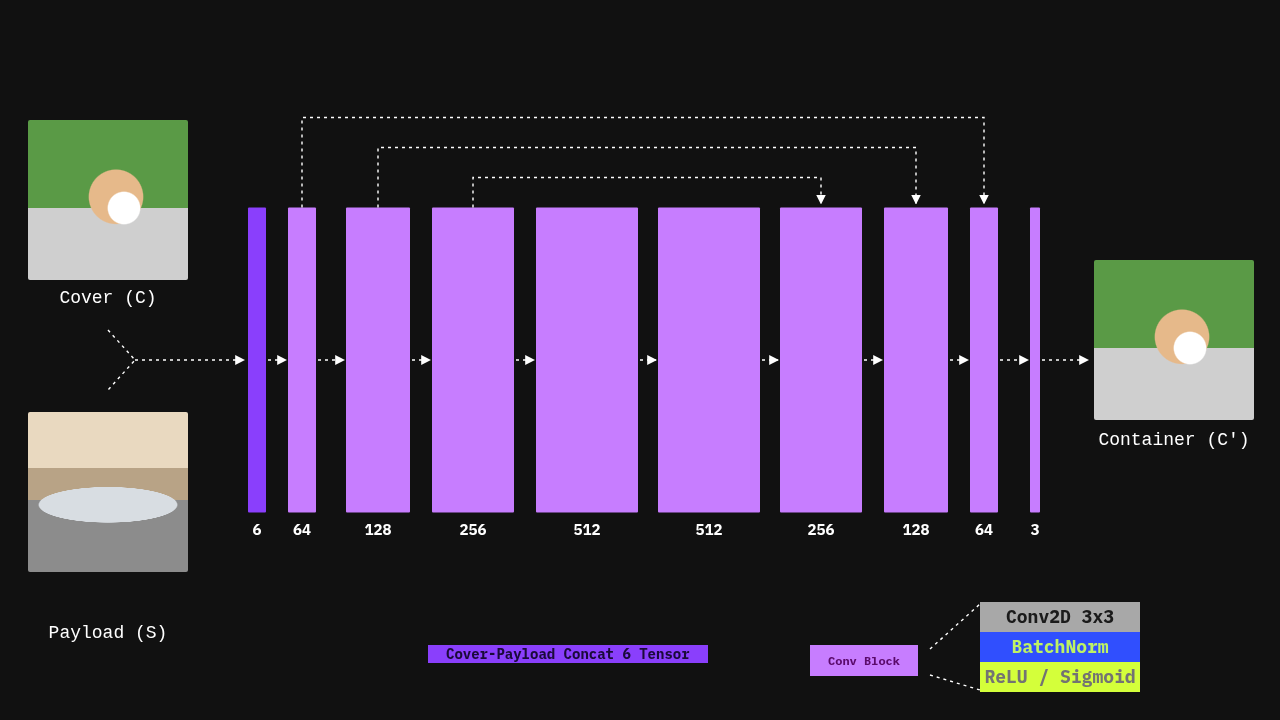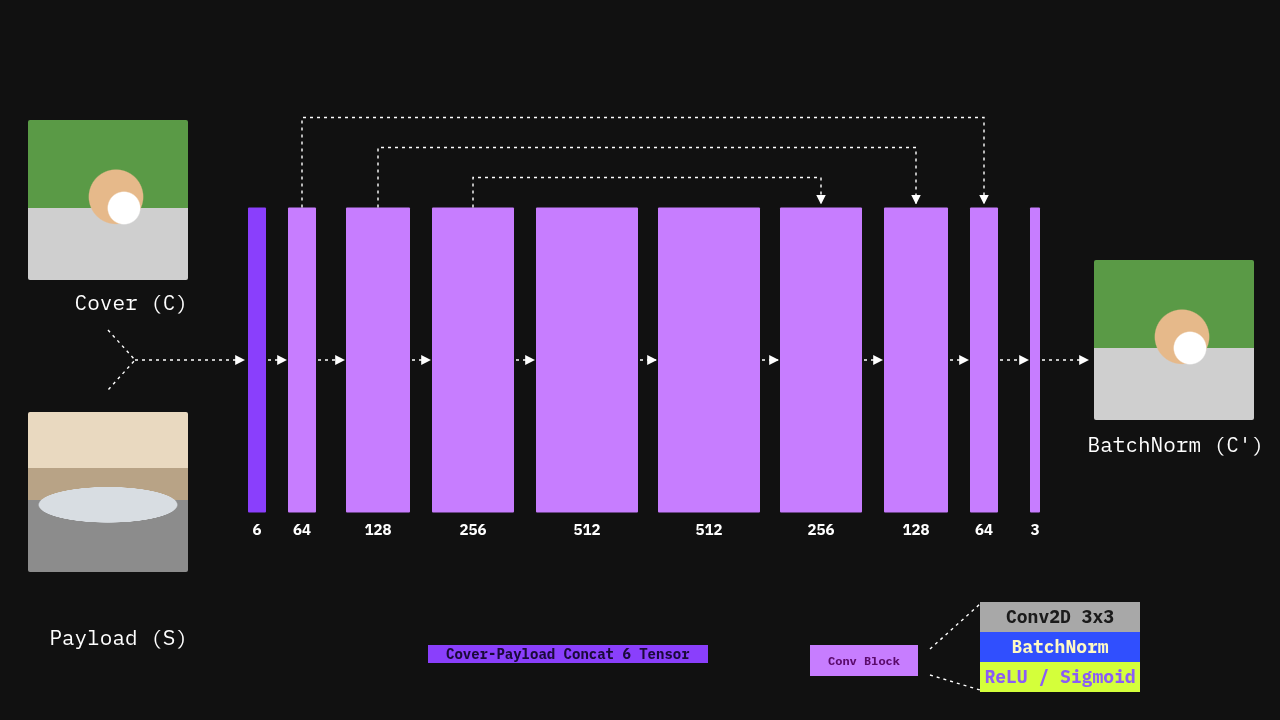--- a/index.html
+++ b/index.html
@@ -7,21 +7,21 @@
     --fg:#ffffff;
     --purple:#8a3ffc;
     --magenta:#c77dff;
     --blue:#304ffe;
     --gray:#a8a8a8;
     --lime:#d4ff3a;
   }
   html,body{margin:0;padding:0;width:1280px;height:720px;background:var(--bg);
     font-family:"IBM Plex Mono",ui-monospace,Menlo,Consolas,monospace;
     color:var(--fg);overflow:hidden;}
-  .label{font-size:21px;text-align:right;white-space:nowrap;}
+  .label{font-size:18px;text-align:center;white-space:nowrap;font-family:Liberation Mono, monospace;}
   .img-placeholder{display:block;}
 
   
   .cover-img{position:absolute;left:28px;top:120px;width:160px;height:160px;
     background:
       radial-gradient(circle at 60% 55%, #fff 0 12%, transparent 13%),
       radial-gradient(circle at 55% 48%, #e6b98a 0 22%, transparent 23%),
       linear-gradient(#5a9a46 0 55%, #cfcfcf 55% 100%);
     border-radius:2px;}
   .cover-label{position:absolute;left:28px;top:288px;width:160px;}
@@ -53,34 +53,34 @@
   .legend-concat{position:absolute;left:428px;top:645px;
     background:var(--purple);color:#1a0a3a;font-weight:700;font-size:14px;
     padding:0 18px;text-align:right;}
   .legend-convblock{position:absolute;left:810px;top:645px;
     background:var(--magenta);color:#5a0a6a;font-weight:700;font-size:12px;
     padding:8px 18px;}
   .legend-stack{position:absolute;left:980px;top:602px;width:160px;}
   .legend-stack .row{height:30px;line-height:30px;text-align:center;
     font-weight:700;font-size:18px;}
   .legend-stack .conv2d{background:var(--gray);color:#1b1b1b;}
-  .legend-stack .bn{background:var(--blue);color:#fef9c3;}
-  .legend-stack .act{background:var(--lime);color:#8b5cf6;}
+  .legend-stack .bn{background:var(--blue);color:#bef264;}
+  .legend-stack .act{background:var(--lime);color:#737373;}
 </style>
 </head>
 <body>
 
 <div class="cover-img img-placeholder"></div>
 <div class="label cover-label">Cover (C)</div>
 
 <div class="payload-img img-placeholder"></div>
 <div class="label payload-label">Payload (S)</div>
 
 <div class="container-img img-placeholder"></div>
-<div class="label container-label">BatchNorm (C')</div>
+<div class="label container-label">Container (C')</div>
 
 <div id="layers">
     <div class="bar input" style="left: 248px; width: 18px; height: 305px; top: 360px;"></div>
     <div class="bar-num" style="left: 257px;">6</div>
     <div class="bar conv" style="left: 288px; width: 28px; height: 305px; top: 360px;"></div>
     <div class="bar-num" style="left: 302px;">64</div>
     <div class="bar conv" style="left: 346px; width: 64px; height: 305px; top: 360px;"></div>
     <div class="bar-num" style="left: 378px;">128</div>
     <div class="bar conv" style="left: 432px; width: 82px; height: 305px; top: 360px;"></div>
     <div class="bar-num" style="left: 473px;">256</div>

